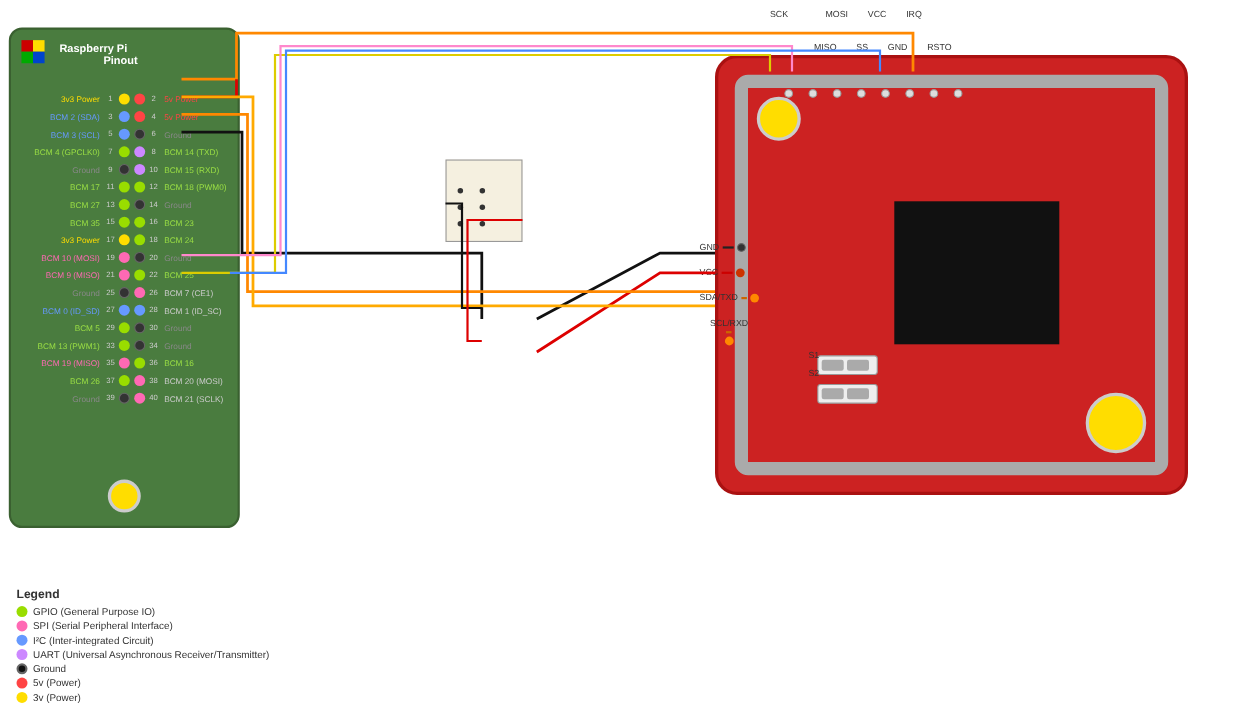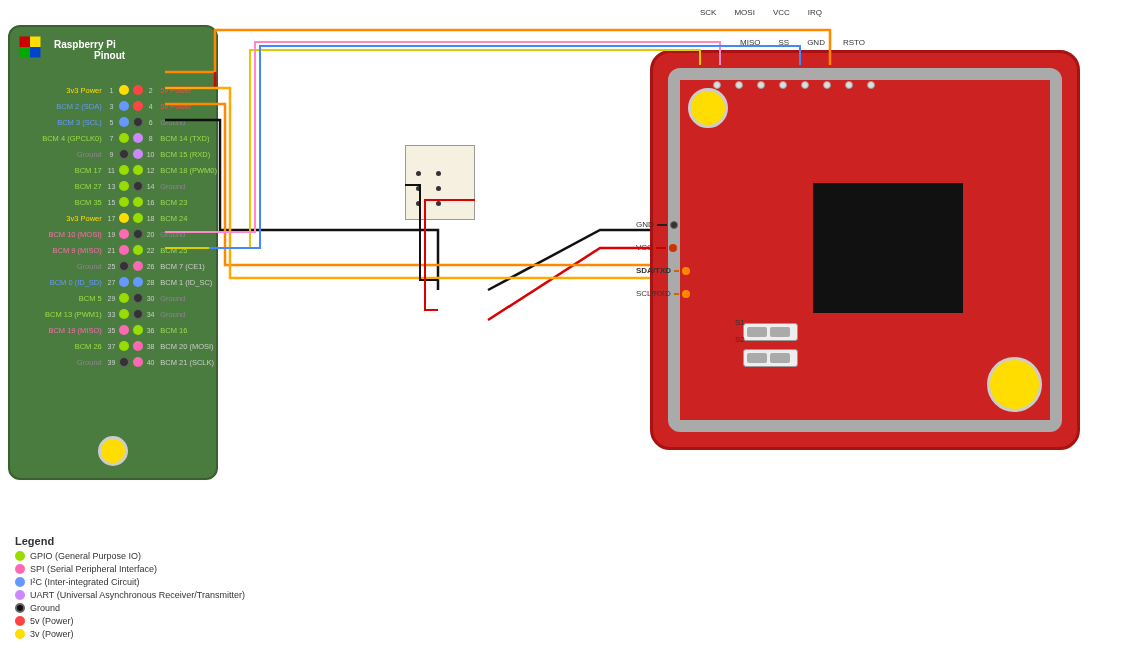--- a/index.html
+++ b/index.html
@@ -43,21 +43,21 @@
     }
     .rpi-logo-icon {
       width: 30px;
       height: 30px;
     }
 
     
     .gpio-area {
       position: absolute;
       top: 55px;
-      left: 16px;
+      left: 5px;
       width: 210px;
     }
 
     .pin-row {
       display: flex;
       align-items: center;
       height: 16px;
       font-size: 8px;
     }
 
@@ -492,21 +492,21 @@
       </div>
       <div style="width:55px;height:18px;background:#eee;border:1px solid #999;border-radius:3px;display:flex;align-items:center;padding:0 3px;gap:3px;">
         <div style="width:20px;height:10px;background:#aaa;border-radius:2px;"></div>
         <div style="width:20px;height:10px;background:#aaa;border-radius:2px;"></div>
       </div>
     </div>
   </div>
 
   <div style="position:absolute;top:8px;left:700px;display:flex;gap:18px;">
     <span style="font-size:8px;color:#333;">SCK</span>
-    <span style="font-size:8px;color:#333;">MOSI</span>
+    <span style="font-size:8px;color:#333;margin-left:16px;">MOSI</span>
     <span style="font-size:8px;color:#333;">VCC</span>
     <span style="font-size:8px;color:#333;">IRQ</span>
   </div>
   <div style="position:absolute;top:38px;left:740px;display:flex;gap:18px;align-items:flex-end;">
     <span style="font-size:8px;color:#333;">MISO</span>
     <span style="font-size:8px;color:#333;">SS</span>
     <span style="font-size:8px;color:#333;">GND</span>
     <span style="font-size:8px;color:#333;">RSTO</span>
   </div>
 
@@ -515,25 +515,25 @@
       <span style="font-size:8px;color:#333;">GND</span>
       <div style="width:10px;height:2px;background:#222;"></div>
       <div style="width:8px;height:8px;border-radius:50%;background:#333;border:1px solid #666;"></div>
     </div>
     <div style="display:flex;align-items:center;gap:3px;">
       <span style="font-size:8px;color:#333;">VCC</span>
       <div style="width:10px;height:2px;background:#cc0000;"></div>
       <div style="width:8px;height:8px;border-radius:50%;background:#cc3300;"></div>
     </div>
     <div style="display:flex;align-items:center;gap:3px;">
-      <span style="font-size:8px;color:#333;font-weight:bold;">SDA/TXD</span>
+      <span style="font-size:8px;color:#333;">SDA/TXD</span>
       <div style="width:5px;height:2px;background:#cc6600;"></div>
       <div style="width:8px;height:8px;border-radius:50%;background:#ff8800;"></div>
     </div>
-    <div style="display:flex;align-items:center;gap:3px;">
+    <div style="display:flex;align-items:center;gap:3px;flex-direction:column;">
       <span style="font-size:8px;color:#333;">SCL/RXD</span>
       <div style="width:5px;height:2px;background:#cc6600;"></div>
       <div style="width:8px;height:8px;border-radius:50%;background:#ff8800;"></div>
     </div>
   </div>
 
   <div style="position:absolute;top:318px;left:735px;display:flex;flex-direction:column;gap:8px;">
     <span style="font-size:8px;color:#333;">S1</span>
     <span style="font-size:8px;color:#333;">S2</span>
   </div>

